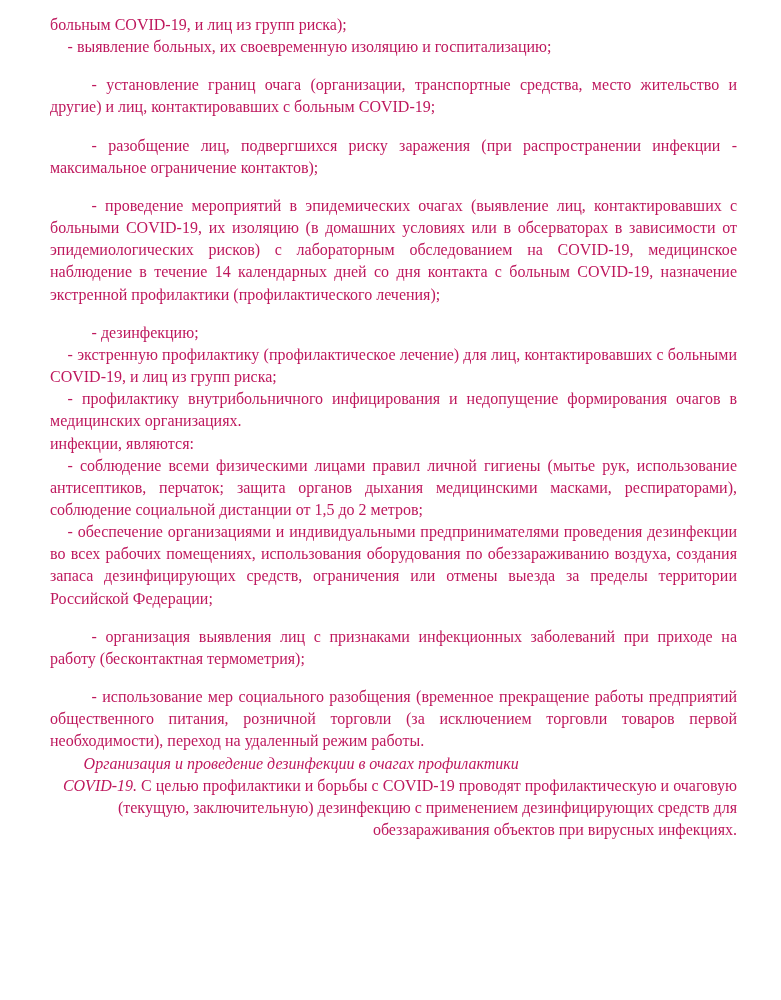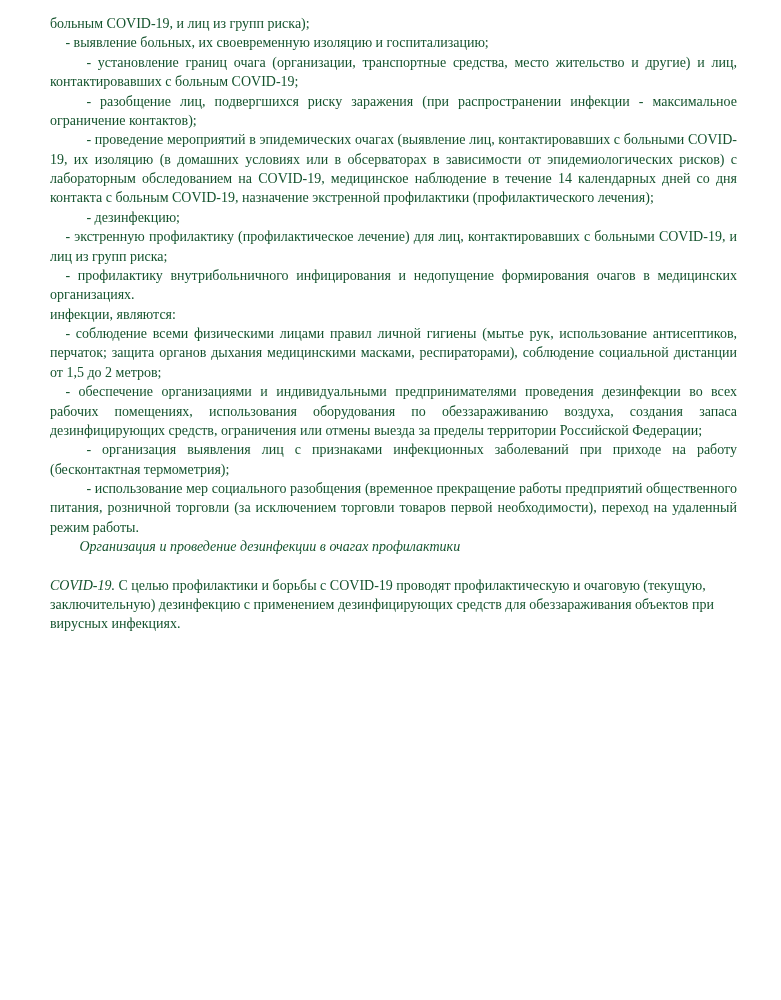--- a/index.html
+++ b/index.html
@@ -15,49 +15,49 @@
     overflow: hidden;
   }
   .page {
     width: 781px;
     height: 1000px;
     box-sizing: border-box;
     padding: 14px 44px 10px 50px;
     position: relative;
   }
   .doc-body {
-    font-size: 14px;
+    font-size: 16px;
     line-height: 1.385;
     text-align: justify;
     text-justify: inter-word;
-    color: #14532d;
+    color: #be185d;
   }
   p {
     margin: 0;
     padding: 0;
     text-align: justify;
   }
   p.ind {
     text-indent: 2.1em;
   }
   p.ind-sm {
     text-indent: 1.1em;
   }
   p.ind-lg {
     text-indent: 2.6em;
+    margin-top: 16px;
   }
   p.noind {
     text-indent: 0;
   }
   .ital {
     font-style: italic;
   }
   p.last-left {
-    text-align: left;
-    margin-top: 19px;
+    text-align: right;
   }
 </style>
 </head>
 <body>
 
 <div class="page">
   <div class="doc-body">
 
     <p class="noind">больным COVID-19, и лиц из групп риска);</p>
 

